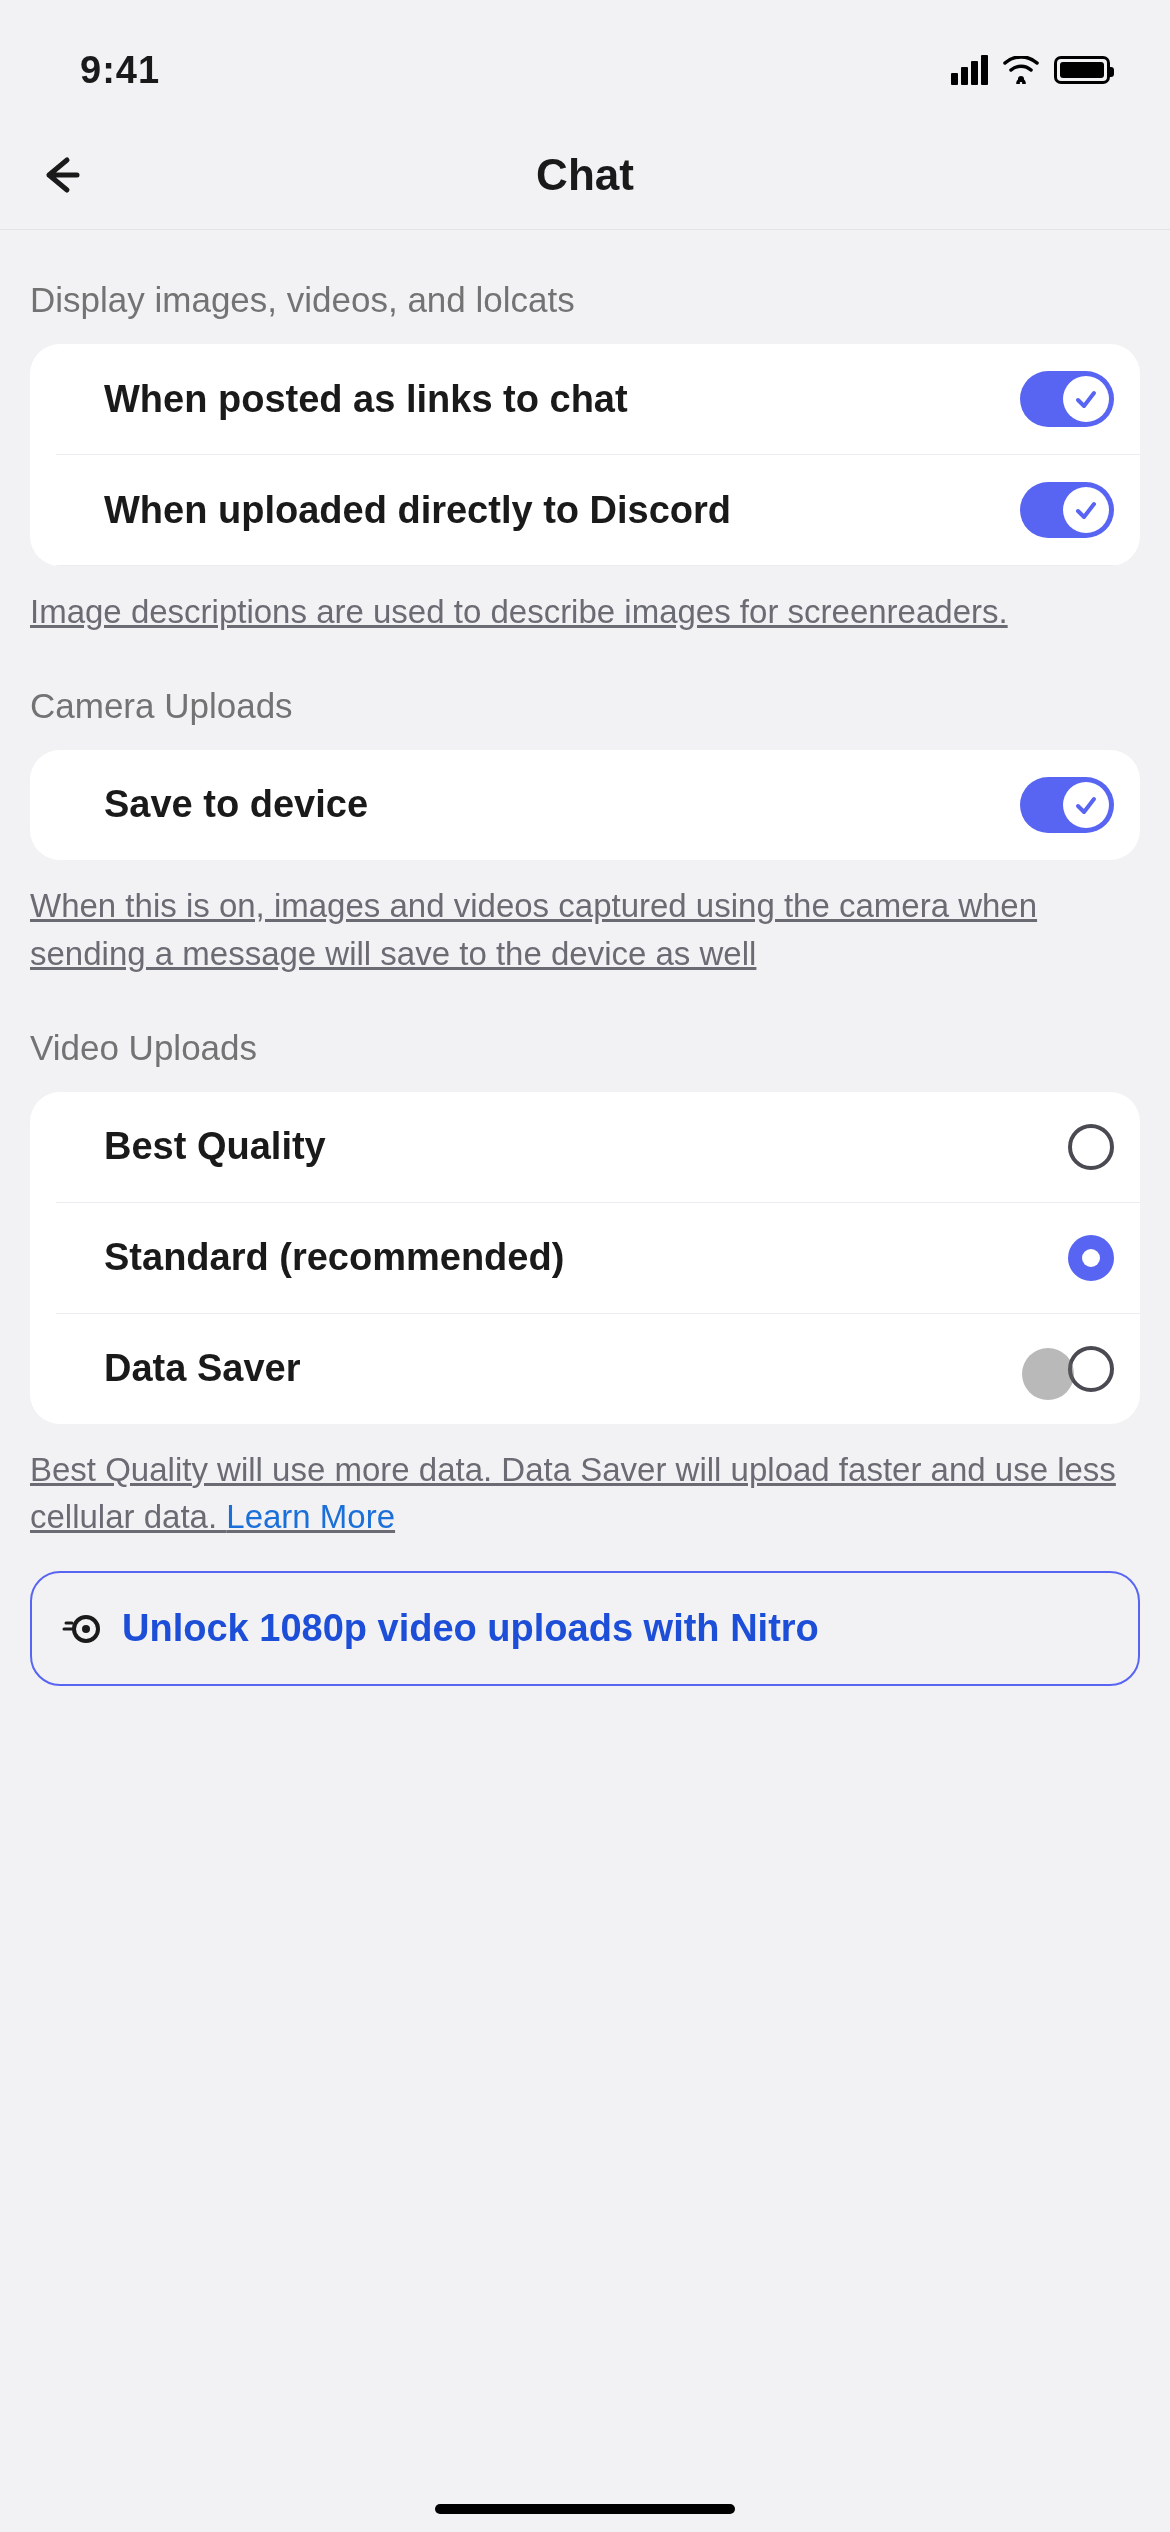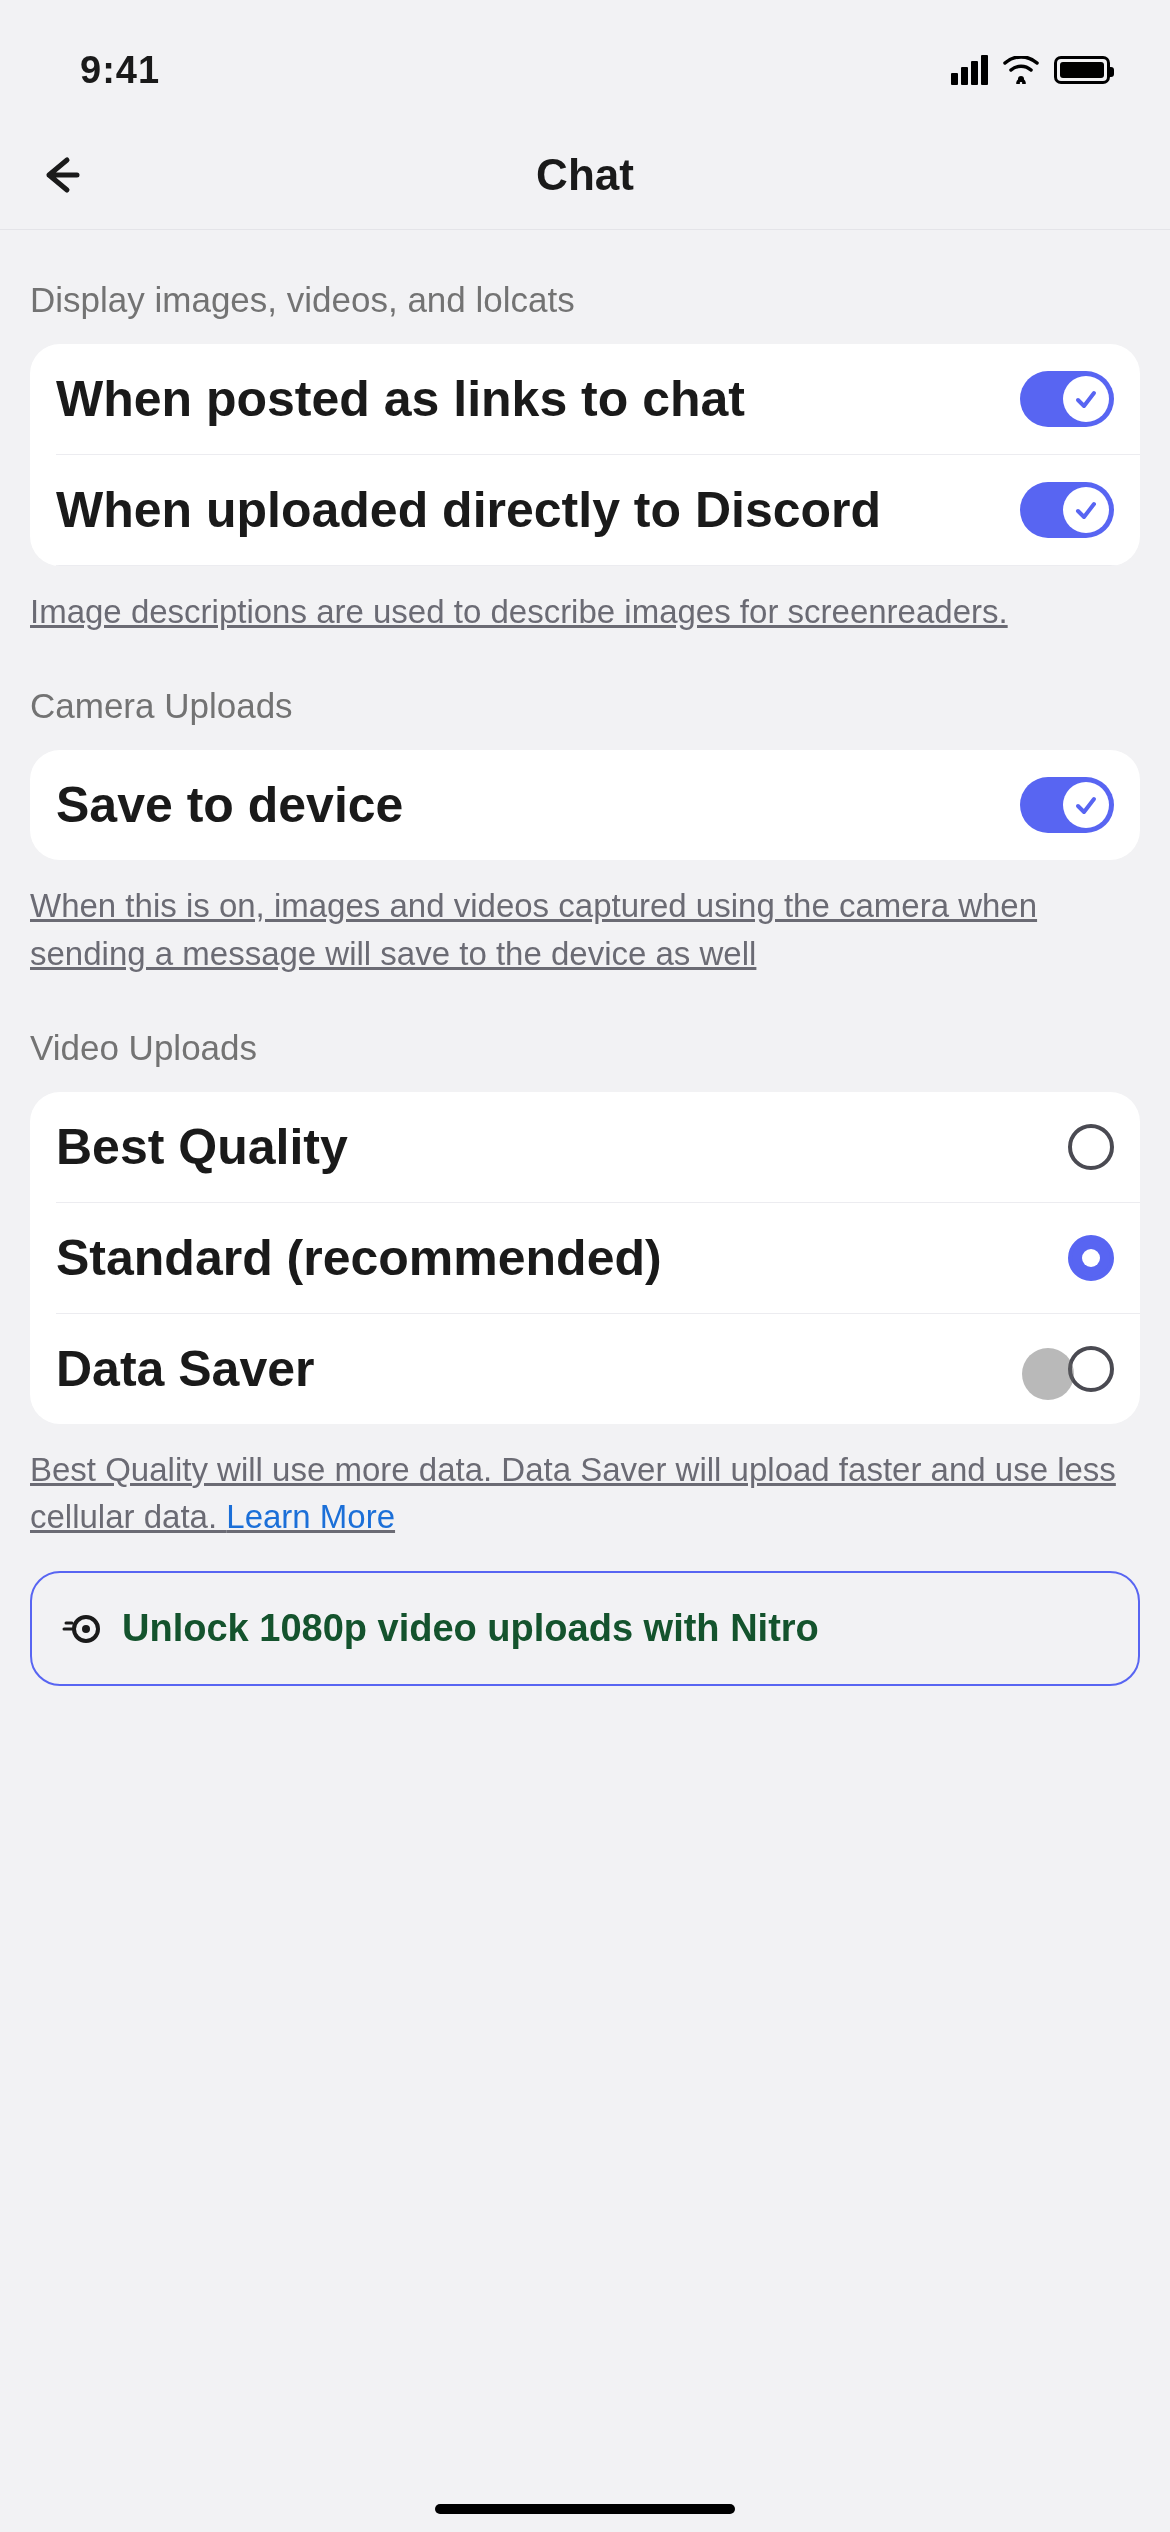--- a/index.html
+++ b/index.html
@@ -69,21 +69,21 @@
 }
 
 .card {
   background: #fff; border-radius: 30px; overflow:hidden;
 }
 .row {
   display:flex; align-items:center; justify-content:space-between;
   padding: 0 26px 0 26px; min-height: 110px;
 }
 .row-label {
-  font-size: 50px; font-weight: 700; color:#1a1a1a;
+  font-size: 38px; font-weight: 700; color:#1a1a1a;margin-left:48px;
 }
 .divider { height:1px; background:#ececf0; margin-left:26px; }
 
 .toggle {
   width: 94px; height: 56px; border-radius: 28px; position:relative; flex-shrink:0;
 }
 .toggle.on { background:#5865F2; }
 .toggle.off { background:#d3d5db; }
 .toggle .knob {
   position:absolute; top:5px; width:46px; height:46px; border-radius:50%;
@@ -112,21 +112,21 @@
 .radio.selected { border-color:#5865F2; background:#5865F2; }
 .radio.selected::after { content:""; width:18px; height:18px; border-radius:50%; background:#fff; }
 
 .nitro-banner {
   margin-top: 30px;
   border: 2px solid #5865F2;
   border-radius: 30px;
   padding: 34px 30px;
   display:flex; align-items:center; gap:20px;
 }
-.nitro-text { color:#14532d; font-size:38px; font-weight:700; }
+.nitro-text { color:#1d4ed8; font-size:38px; font-weight:700; }
 .nitro-icon { width:40px; height:40px; }
 
 .home-indicator {
   position:absolute; bottom:18px; left:50%; transform:translateX(-50%);
   width:300px; height:10px; background:#000; border-radius:6px;
 }
 </style>
 </head>
 <body>
 

